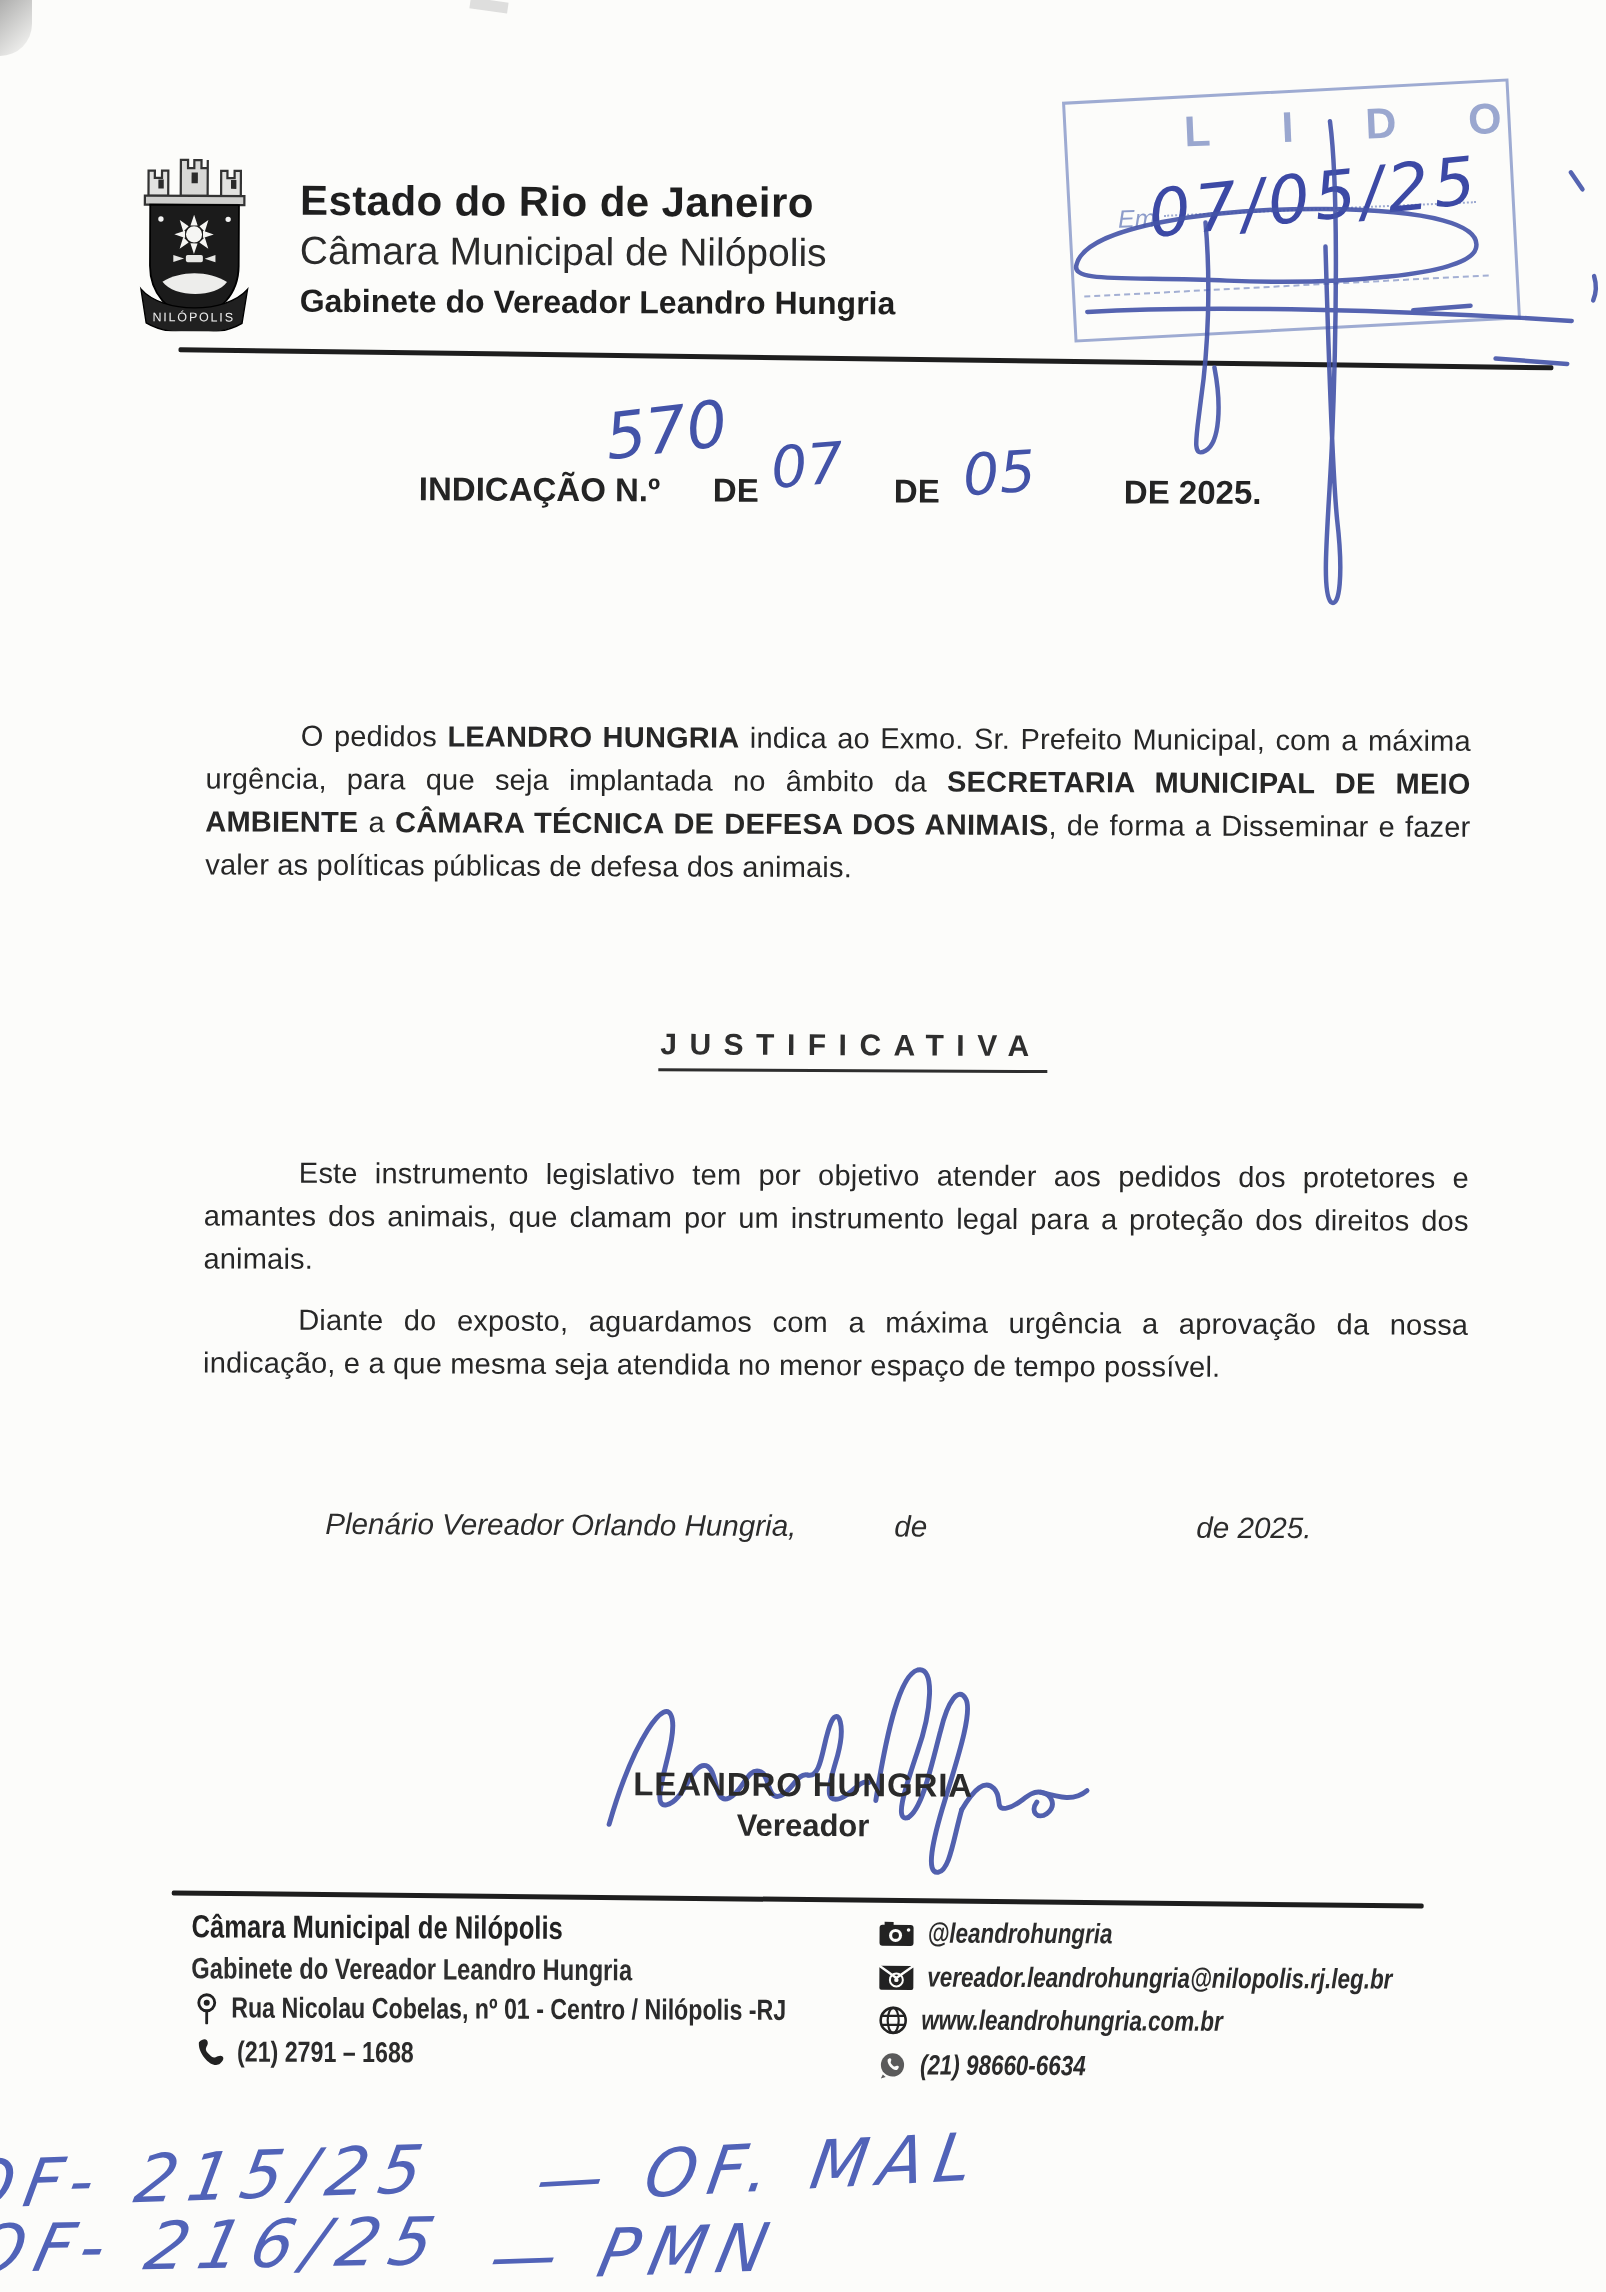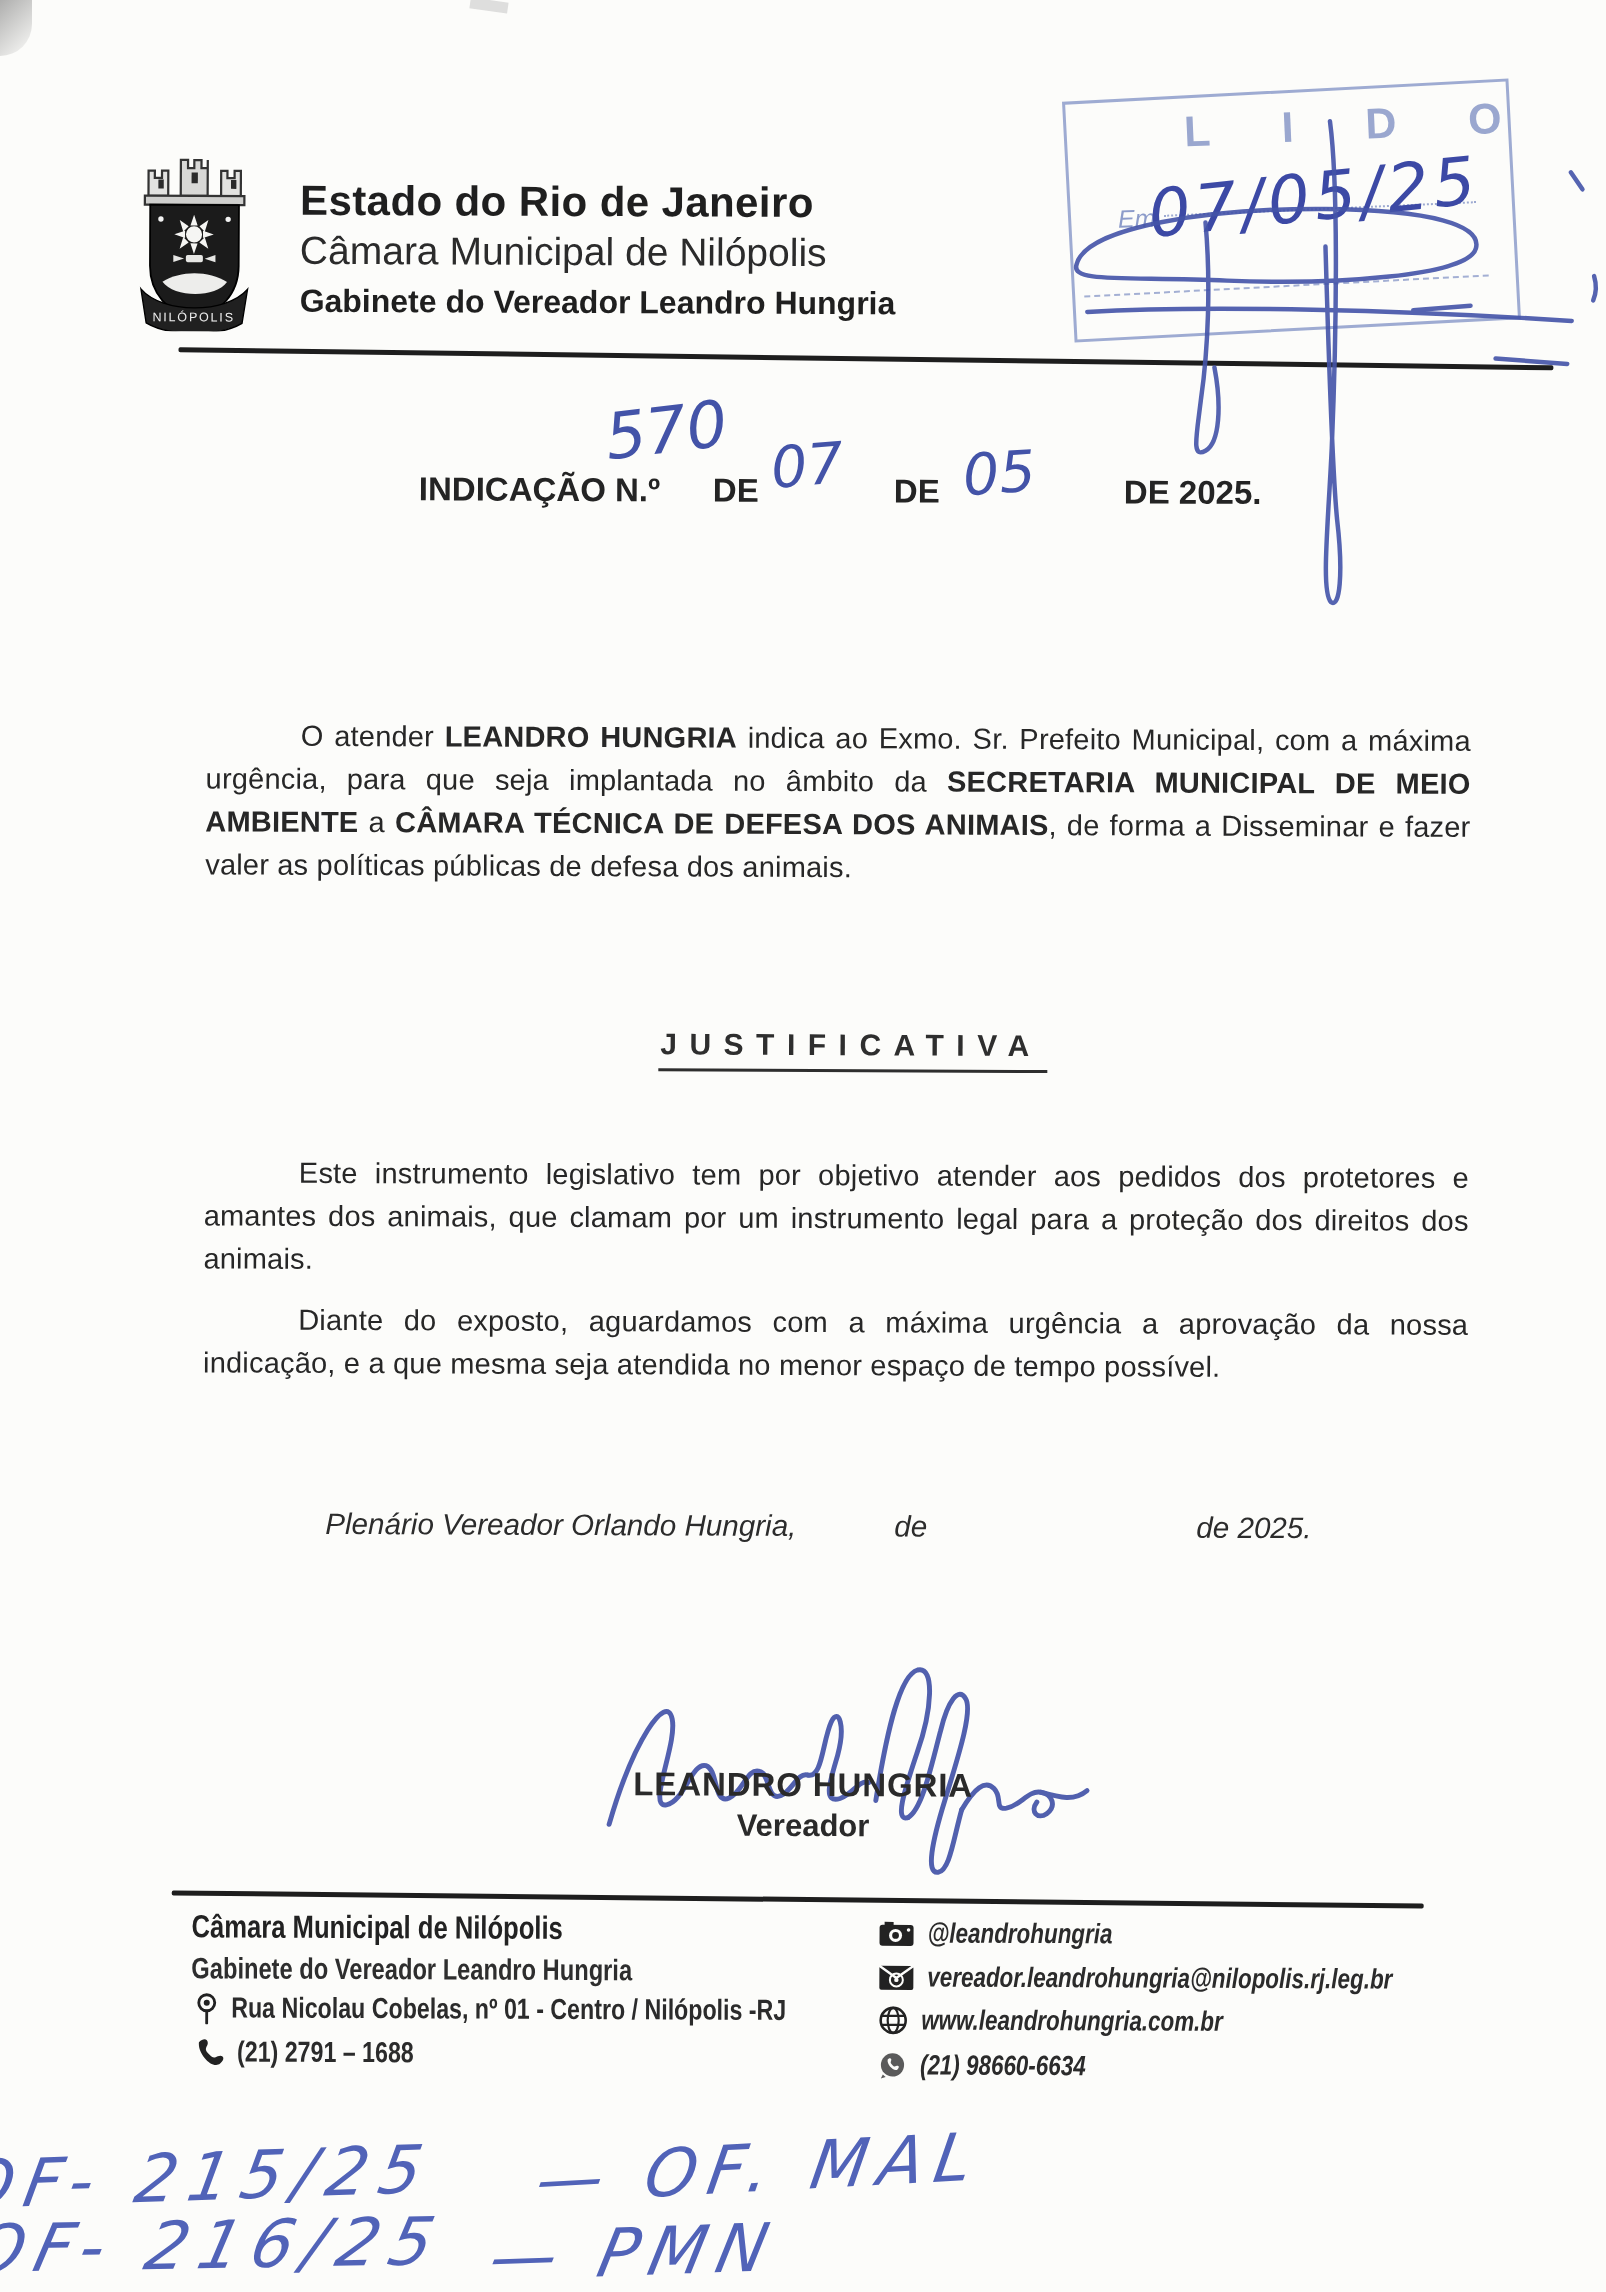--- a/index.html
+++ b/index.html
@@ -136,21 +136,21 @@
     <div>
       <span class="abs ttl ttl-label">INDICAÇÃO N.º</span>
       <span class="abs ttl ttl-de1">DE</span>
       <span class="abs ttl ttl-de2">DE</span>
       <span class="abs ttl ttl-year">DE 2025.</span>
       <span class="abs hand hw-num">570</span>
       <span class="abs hand hw-day">07</span>
       <span class="abs hand hw-month">05</span>
     </div>
 
-    <p class="abs para p1"><span>O atender </span><b>LEANDRO HUNGRIA</b><span> indica ao Exmo. Sr. Prefeito Municipal, com a máxima urgência, para que seja implantada no âmbito da </span><b>SECRETARIA MUNICIPAL DE MEIO AMBIENTE</b><span> a </span><b>CÂMARA TÉCNICA DE DEFESA DOS ANIMAIS</b><span>, de forma a Disseminar e fazer valer as políticas públicas de defesa dos animais.</span></p>
+    <p class="abs para p1"><span>O pedidos </span><b>LEANDRO HUNGRIA</b><span> indica ao Exmo. Sr. Prefeito Municipal, com a máxima urgência, para que seja implantada no âmbito da </span><b>SECRETARIA MUNICIPAL DE MEIO AMBIENTE</b><span> a </span><b>CÂMARA TÉCNICA DE DEFESA DOS ANIMAIS</b><span>, de forma a Disseminar e fazer valer as políticas públicas de defesa dos animais.</span></p>
 
     <div class="abs just-head">JUSTIFICATIVA</div>
 
     <p class="abs para p2">Este instrumento legislativo tem por objetivo atender aos pedidos dos protetores e amantes dos animais, que clamam por um instrumento legal para a proteção dos direitos dos animais.</p>
     <p class="abs para p3">Diante do exposto, aguardamos com a máxima urgência a aprovação da nossa indicação, e a que mesma seja atendida no menor espaço de tempo possível.</p>
 
     <div>
       <span class="abs pl pl-place">Plenário Vereador Orlando Hungria,</span>
       <span class="abs pl pl-de1">de</span>
       <span class="abs pl pl-de2">de 2025.</span>

